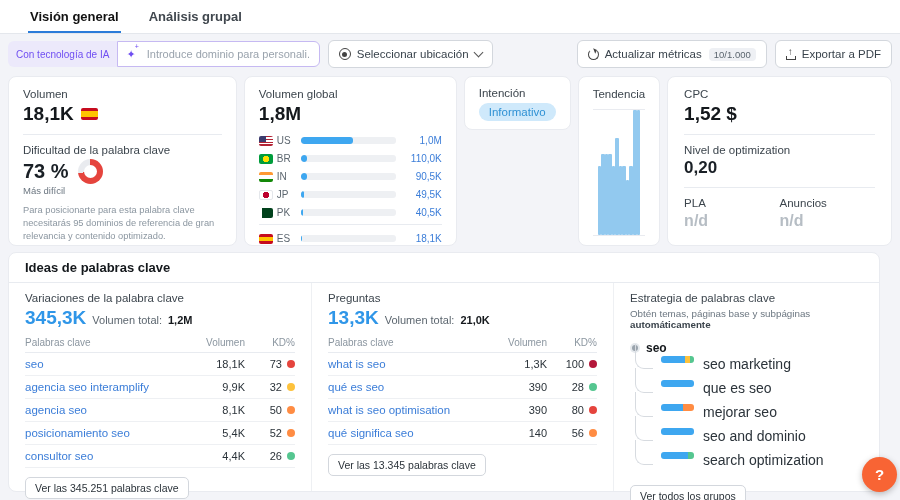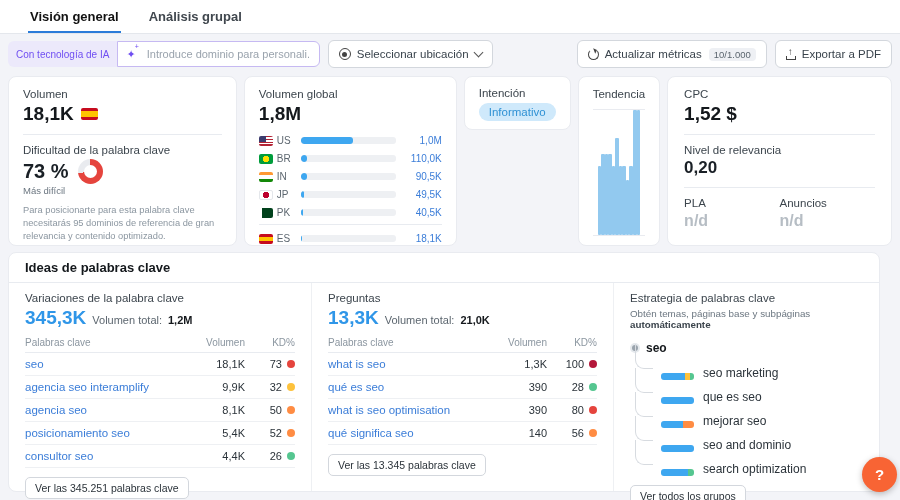--- a/index.html
+++ b/index.html
@@ -110,21 +110,21 @@
   .h-kd{width:50px;text-align:right;}
   .btn-sm{display:inline-block;margin-top:9px;background:#fff;border:1px solid #d3d7dd;border-radius:5px;
     padding:4px 9px;font-size:10.5px;color:#2b333a;cursor:pointer;}
   
   .sub{font-size:9.8px;color:#6b7680;margin-top:4px;}
   .sub b{color:#3c454d;}
   .tree{margin-top:10px;}
   .t-root{display:flex;align-items:center;gap:8px;font-size:12px;font-weight:700;color:#14181c;height:16px;}
   .t-dot{width:6px;height:6px;border-radius:50%;background:#9aa4ad;box-shadow:0 0 0 2px #e5e9ed;margin-left:2px;}
   .t-kids{margin-left:5px;}
-  .t-kid{position:relative;display:flex;align-items:flex-end;height:24px;padding-left:26px;font-size:12px;color:#2b333a;cursor:pointer;}
+  .t-kid{position:relative;display:flex;align-items:flex-start;height:24px;padding-left:26px;font-size:14px;color:#2b333a;cursor:pointer;}
   .t-kid::before{content:"";position:absolute;left:0;top:-12px;width:17px;height:24px;
     border-left:1px solid #d7dbe0;border-bottom:1px solid #d7dbe0;border-bottom-left-radius:9px;}
   .mbar{display:flex;height:7px;border-radius:3px;overflow:hidden;margin-right:9px;flex:none;}
   .mbar span{display:block;height:100%;}
   
   .fab{position:absolute;right:3px;bottom:8px;width:35px;height:35px;border-radius:50%;
     display:flex;align-items:center;justify-content:center;color:#fff;font-size:15px;font-weight:700;
     box-shadow:0 2px 6px rgba(0,0,0,.25);cursor:pointer;}
 </style>
 </head>
@@ -278,21 +278,21 @@
             <span class="tbar" style="height: 100%; background: rgb(146, 201, 239);"></span>
             <span class="tbar" style="height: 100%; background: rgb(146, 201, 239);"></span>
           </div>
       </div>
     </div>
 
     <div class="card c4">
       <div class="lbl">CPC</div>
       <div class="big">1,52 $</div>
       <div class="hr"></div>
-      <div class="lbl">Nivel de relevancia</div>
+      <div class="lbl">Nivel de optimization</div>
       <div class="mid">0,20</div>
       <div class="hr"></div>
       <div class="nd-cols">
         <div class="nd-col">
           <div class="lbl">PLA</div>
           <div class="nd">n/d</div>
         </div>
         <div class="nd-col">
           <div class="lbl">Anuncios</div>
           <div class="nd">n/d</div>

